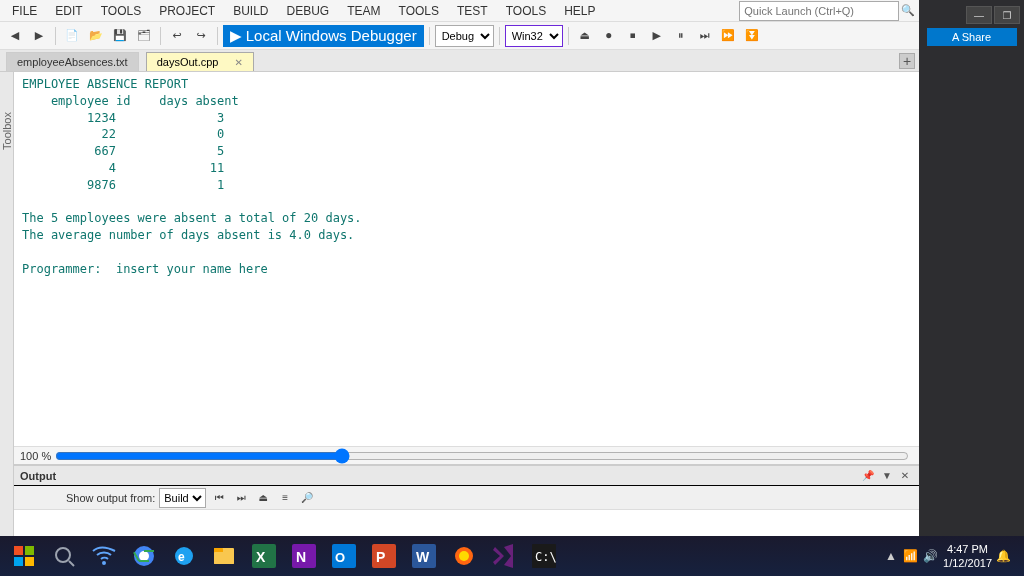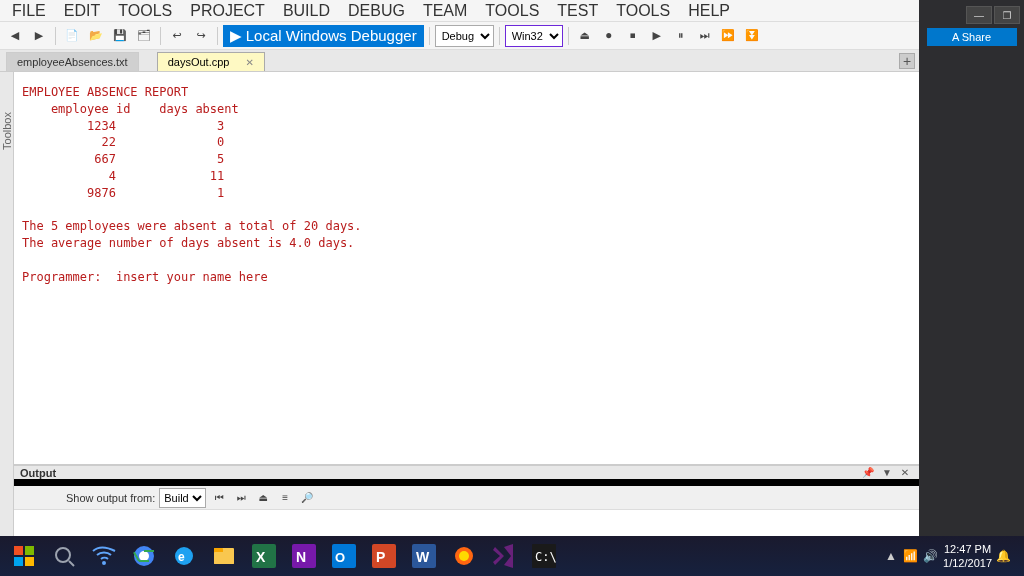--- a/index.html
+++ b/index.html
@@ -68,21 +68,21 @@
       height: 22px;
       display: flex;
       align-items: center;
       padding: 0 4px;
       gap: 2px;
       border-bottom: 1px solid #ddd;
       flex-shrink: 0;
     }
     .menu-item {
       padding: 2px 8px;
-      font-size: 16px;
+      font-size: 12px;
       cursor: pointer;
       color: #333;
     }
 
     
     #toolbar {
       background: #f5f5f5;
       height: 28px;
       display: flex;
       align-items: center;
@@ -119,21 +119,21 @@
       font-size: 11px;
       cursor: pointer;
       border: 1px solid #ccc;
       border-bottom: none;
       background: #d0d0d0;
       color: #333;
       height: 19px;
       display: flex;
       align-items: center;
       gap: 6px;
-      margin-right: 18px;
+      margin-right: 7px;
     }
     .tab.active {
       background: #fef9c3;
       color: #000;
       border-color: #aaa;
       gap: 16px;
     }
     .tab-close { font-size: 10px; color: #888; cursor: pointer; }
     #tab-add-btn {
       position: absolute;
@@ -148,22 +148,22 @@
     }
 
     
     #editor-area {
       flex: 1;
       background: white;
       overflow: auto;
       position: relative;
       font-family: 'Courier New', monospace;
       font-size: 12px;
-      padding: 12px 8px;
-      color: #b91c1c;
+      padding: 4px 8px;
+      color: #0f766e;
       line-height: 1.4;
     }
     #editor-area pre { white-space: pre; }
 
     
     #zoom-bar {
       height: 18px;
       background: #f5f5f5;
       border-top: 1px solid #ddd;
       display: flex;
@@ -180,21 +180,21 @@
       height: 90px;
       background: #f5f5f5;
       border-top: 2px solid #ccc;
       display: flex;
       flex-direction: column;
       flex-shrink: 0;
     }
     #output-header {
       height: 20px;
       background: #e8e8e8;
-      border-bottom: 7px solid #000000;
+      border-bottom: 1px solid #000000;
       display: flex;
       align-items: center;
       padding: 0 6px;
       justify-content: space-between;
     }
     #output-title { font-size: 11px; font-weight: bold; color: #333; }
     #output-controls { display: flex; gap: 2px; }
     .out-btn { width: 16px; height: 16px; border: none; background: transparent; cursor: pointer; font-size: 10px; color: #555; }
     #output-toolbar {
       height: 24px;
@@ -334,20 +334,24 @@
     <span class="menu-item">TOOLS</span>
     <span class="menu-item">PROJECT</span>
     <span class="menu-item">BUILD</span>
     <span class="menu-item">DEBUG</span>
     <span class="menu-item">TEAM</span>
     <span class="menu-item">TOOLS</span>
     <span class="menu-item">TEST</span>
     <span class="menu-item">TOOLS</span>
     <span class="menu-item">HELP</span>
 
+    <div style="margin-left:auto; display:flex; align-items:center;">
+      <input type="text" style="width: 160px; height: 20px; border: 1px solid rgb(170, 170, 170); font-size: 11px; padding: 0px 4px;" placeholder="Quick Launch (Ctrl+Q)">
+      <span style="margin-left:2px; font-size:11px;">🔍</span>
+    </div>
   </div>
 
   <div id="toolbar">
     <button class="toolbar-btn">◀</button>
     <button class="toolbar-btn">▶</button>
     <div class="toolbar-separator"></div>
     <button class="toolbar-btn">📄</button>
     <button class="toolbar-btn">📂</button>
     <button class="toolbar-btn">💾</button>
     <button class="toolbar-btn">🗂</button>
@@ -402,20 +406,24 @@
           667              5
             4             11
          9876              1
 
 The 5 employees were absent a total of 20 days.
 The average number of days absent is 4.0 days.
 
 Programmer:  insert your name here</pre>
       </div>
 
+      <div id="zoom-bar">
+        <span>100 %</span>
+        <input type="range" id="zoom-scroll" min="50" max="200" value="100" style="">
+      </div>
 
       <div id="output-panel">
         <div id="output-header">
           <span id="output-title">Output</span>
           <div id="output-controls">
             <button class="out-btn">📌</button>
             <button class="out-btn">▼</button>
             <button class="out-btn">✕</button>
           </div>
         </div>
@@ -536,18 +544,18 @@
         <rect width="24" height="24" rx="1" fill="#1a1a1a"></rect>
         <text x="3" y="17" font-size="12" fill="white" font-family="monospace">C:\</text>
       </svg>
   </div>
 
   <div id="taskbar-right">
     <div class="sys-icon">▲</div>
     <div class="sys-icon">📶</div>
     <div class="sys-icon">🔊</div>
     <div id="clock">
-      <div>12:47 PM</div>
+      <div>4:47 PM</div>
       <div>1/12/2017</div>
     </div>
     <div class="sys-icon">🔔</div>
   </div>
 </div>
 
 </body></html>

